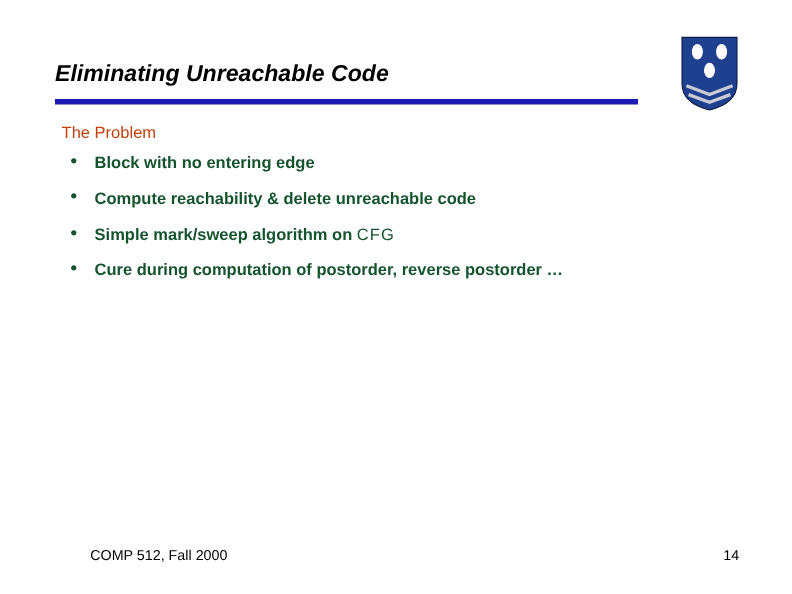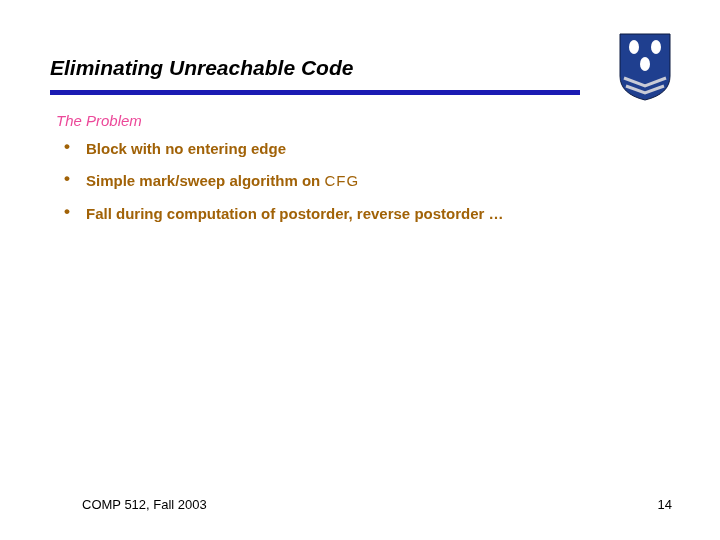--- a/index.html
+++ b/index.html
@@ -3,24 +3,24 @@
 <meta charset="utf-8">
 <style>
   * { margin: 0; padding: 0; box-sizing: border-box; }
   html, body { width: 720px; height: 540px; background: #fff; font-family: Arial, Helvetica, sans-serif; color: #000; }
   .slide { position: relative; width: 720px; height: 540px; }
   .title-row { position: absolute; top: 56px; left: 50px; right: 60px; }
   .title { font-style: italic; font-weight: bold; font-size: 21px; color: #000; }
   .rule { position: absolute; top: 90px; left: 50px; width: 530px; height: 5px; background: #1b1bb3; }
   .crest { position: absolute; top: 32px; right: 48px; width: 54px; height: 70px; }
   .content { position: absolute; top: 112px; left: 56px; right: 60px; }
-  .section-label { font-size: 15px; color: #ec4899; margin-bottom: 10px; margin-top: 0; font-style: italic; }
+  .section-label { font-size: 15px; color: #c2410c; margin-bottom: 10px; margin-top: 0; }
   .section-label.second { margin-top: 44px; }
   ul.bullets { list-style: none; padding-left: 8px; }
-  ul.bullets li { position: relative; padding-left: 22px; margin-bottom: 12px; font-size: 15px; font-weight: bold; color: #a16207; line-height: 1.35; }
+  ul.bullets li { position: relative; padding-left: 22px; margin-bottom: 12px; font-size: 15px; font-weight: bold; color: #14532d; line-height: 1.35; }
   ul.bullets li::before { content: "•"; position: absolute; left: 0; top: -3px; font-size: 17px; font-weight: bold; }
   .sc { font-variant: small-caps; letter-spacing: 0.5px; }
   .cfg { font-family: Arial, sans-serif; font-weight: normal; letter-spacing: 1px; }
   .footer { position: absolute; bottom: 28px; left: 82px; right: 48px; display: flex; justify-content: space-between; font-size: 13px; color: #000; }
 </style>
 </head>
 <body>
 
 <div class="slide">
 
@@ -45,24 +45,25 @@
   </div>
 
   <div class="content">
 
     <div class="section-label">The Problem</div>
     <ul class="bullets">
       <li><span>Block with no entering edge</span></li>
     </ul>
 
     <ul class="bullets">
+      <li><span>Compute reachability &amp; delete unreachable code</span></li>
       <li>Simple mark/sweep algorithm on <span class="cfg">CFG</span></li>
-      <li><span>Fall during computation of postorder, reverse postorder …</span></li>
+      <li><span>Cure during computation of postorder, reverse postorder …</span></li>
     </ul>
 
   </div>
 
   <div class="footer">
-    <span>COMP 512, Fall 2003</span>
+    <span>COMP 512, Fall 2000</span>
     <span>14</span>
   </div>
 
 </div>
 
 </body></html>

